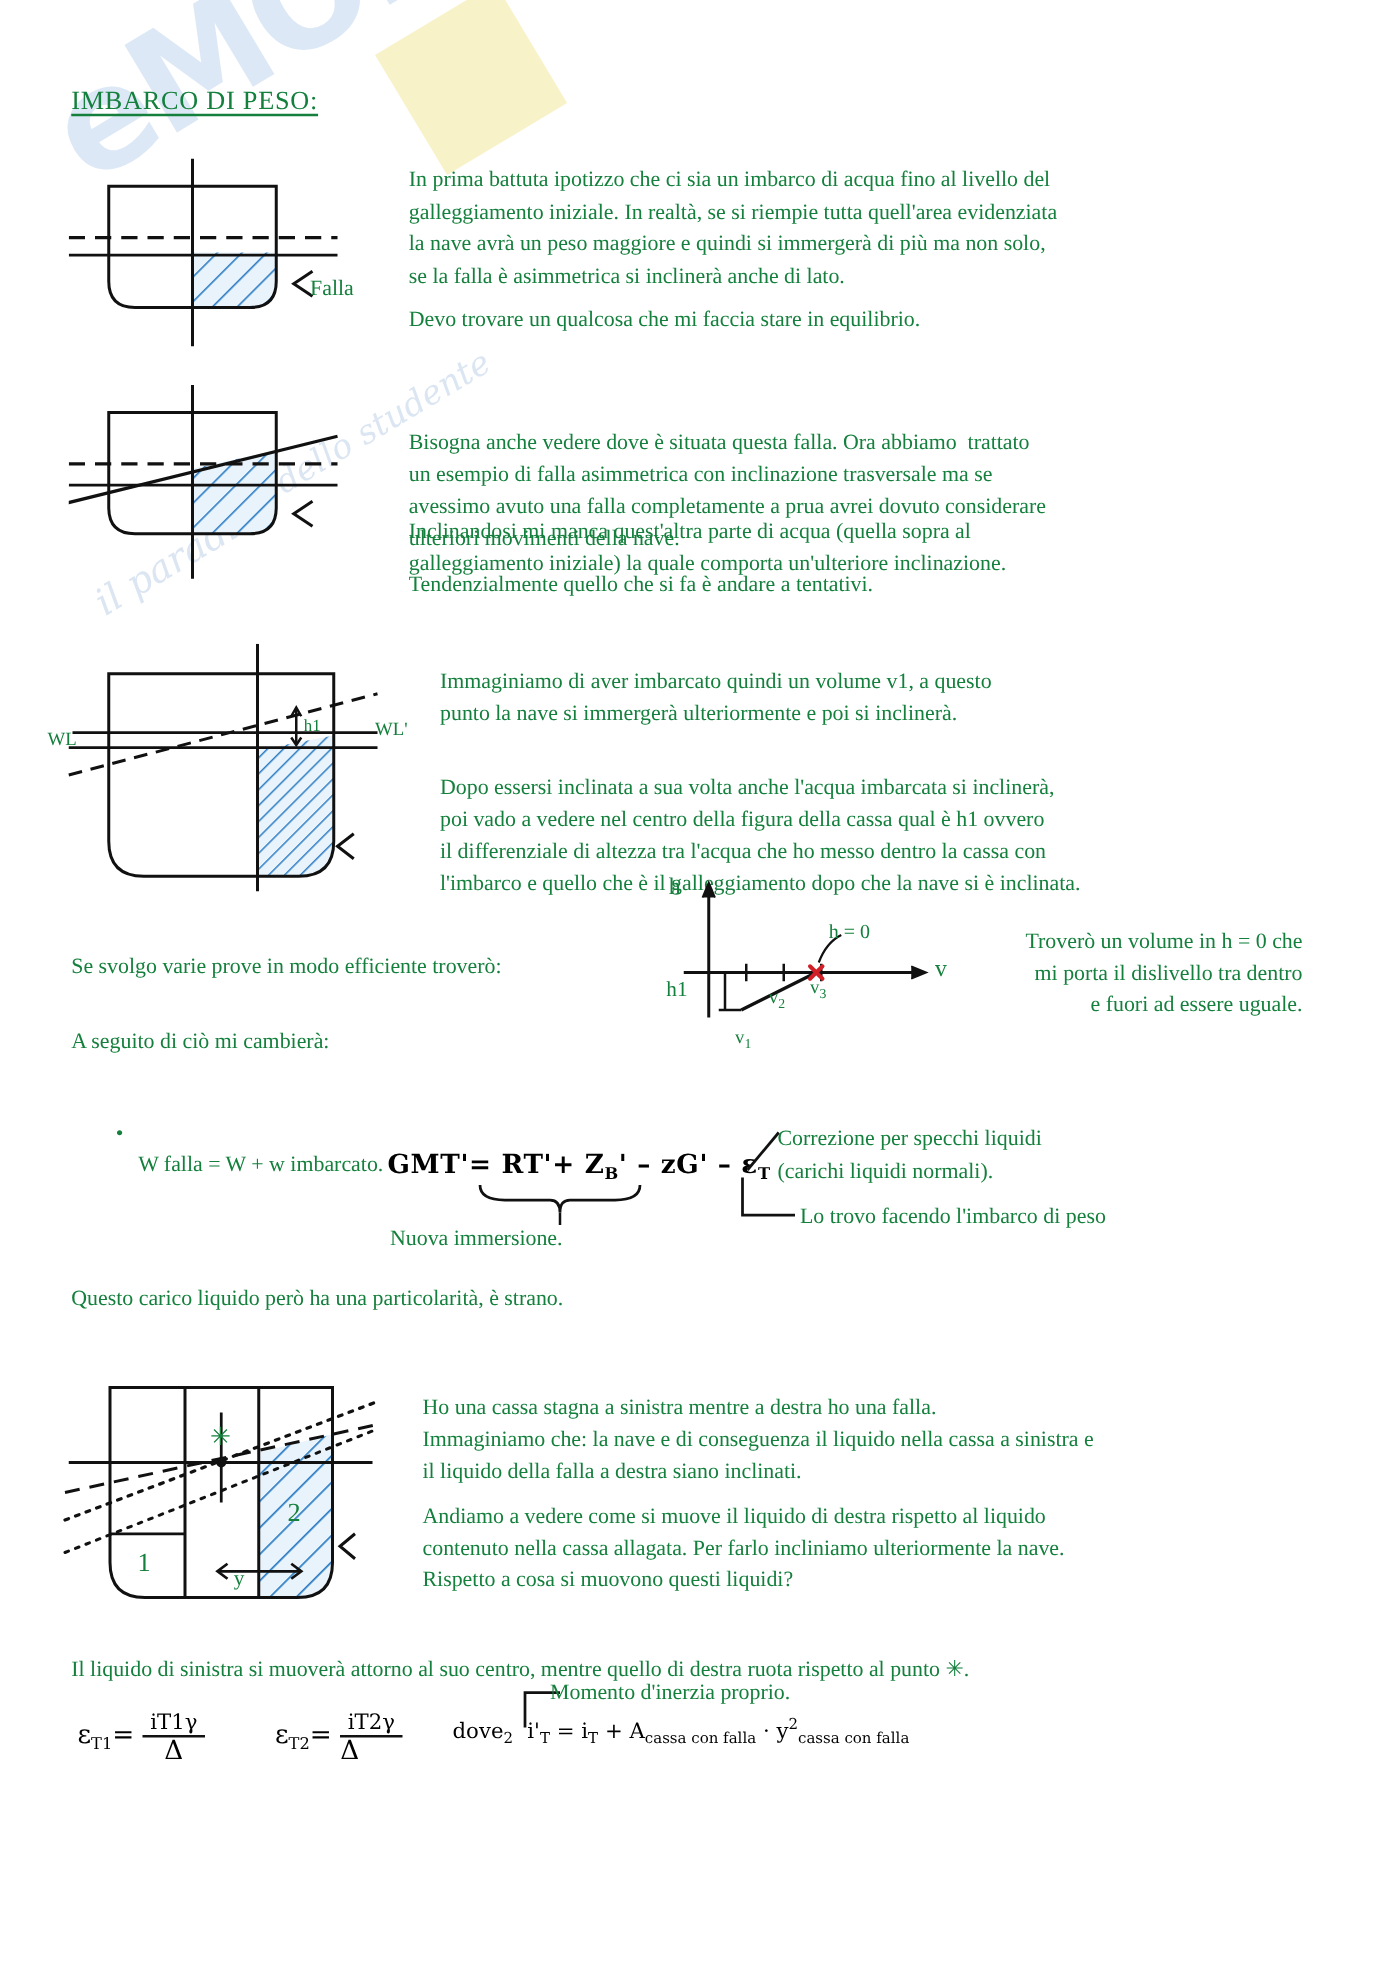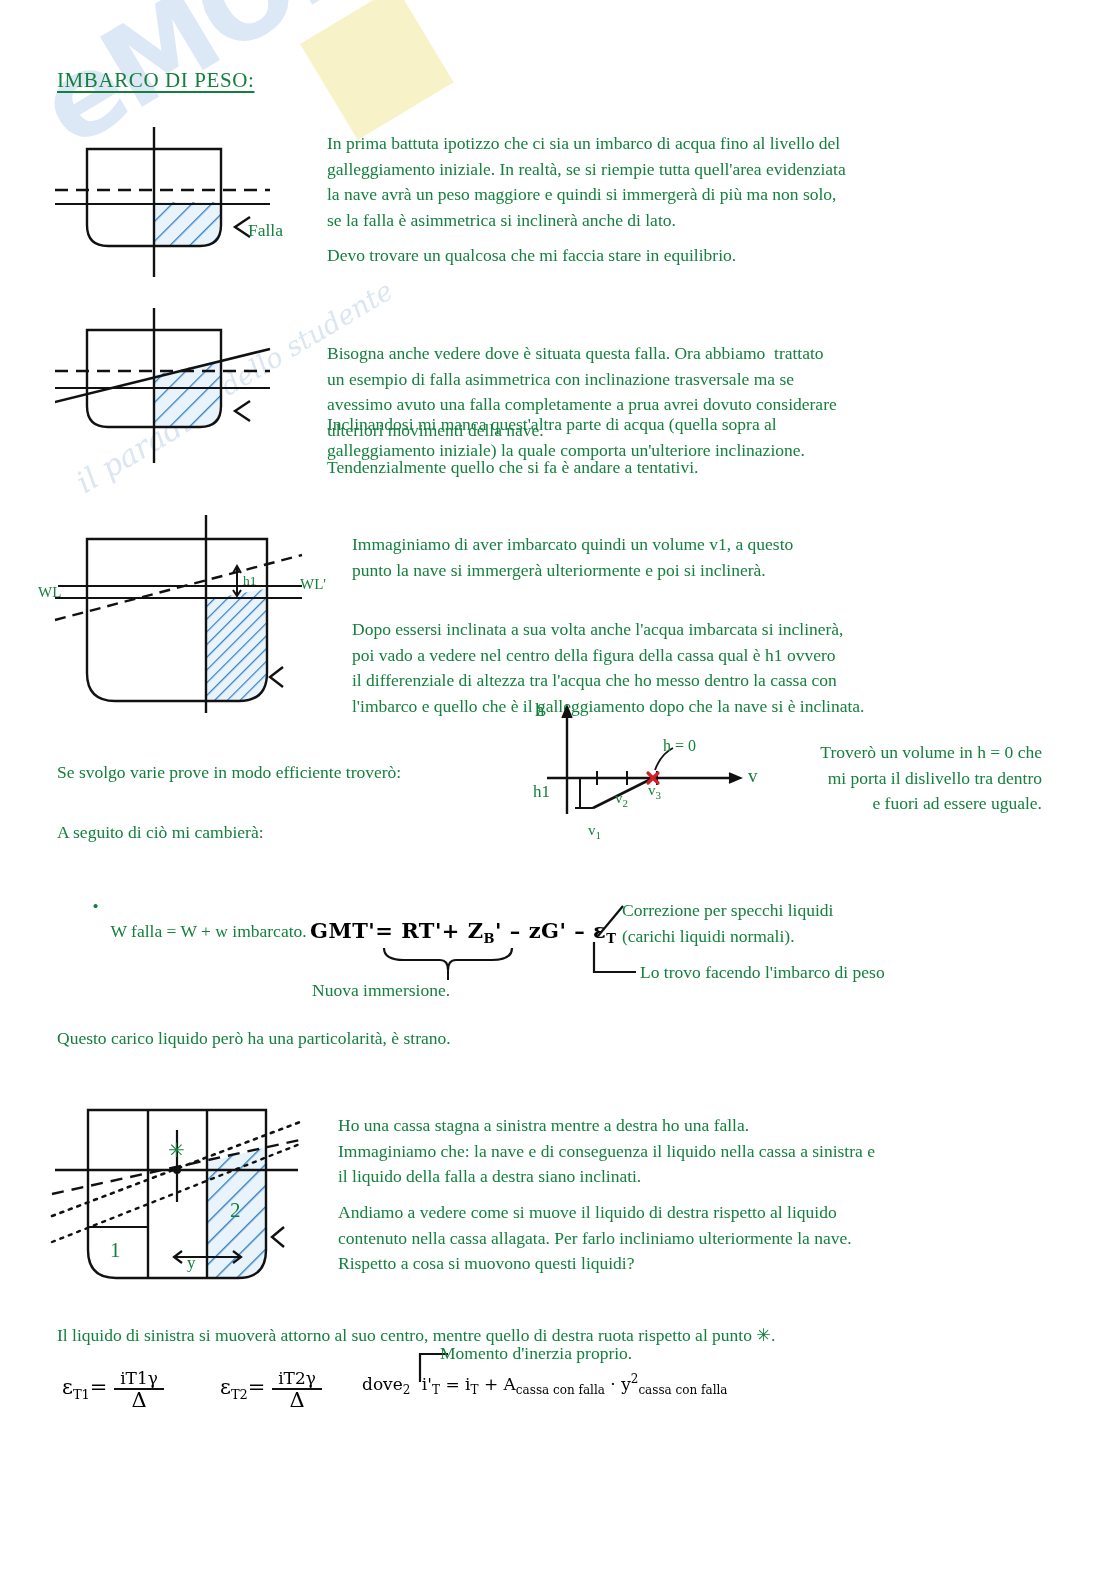--- a/index.html
+++ b/index.html
@@ -344,21 +344,21 @@
   <div class="formula" style="left:62px; top:1368px;">
     <span style="display:inline-block; vertical-align:middle;">ε<sub style="font-size:13px;">T1</sub>=</span>
     <span style="display:inline-block; vertical-align:middle; text-align:center; font-size:17px; line-height:20px;">
       <span style="display:block; border-bottom:2px solid #111; padding:0 6px;">iT1γ</span>
       <span style="display:block; font-size:21px;">Δ</span>
     </span>
   </div>
 
   <div class="formula" style="left:220px; top:1368px;">
     <span style="display:inline-block; vertical-align:middle;">ε<sub style="font-size:13px;">T2</sub>=</span>
-    <span style="display:inline-block; vertical-align:middle; text-align:center; font-size:17px; line-height:20px;">
+    <span style="display:inline-block; vertical-align:middle; font-size:17px; line-height:20px;">
       <span style="display:block; border-bottom:2px solid #111; padding:0 6px;">iT2γ</span>
       <span style="display:block; font-size:21px;">Δ</span>
     </span>
   </div>
 
   <svg class="fig" style="left:414px; top:1348px;" width="40" height="40" viewBox="0 0 40 40">
     <path d="M6 34 L6 6 L34 6" fill="none" stroke="#111" stroke-width="2.2"></path>
   </svg>
   <div class="t" style="left:440px; top:1341px;">Momento d'inerzia proprio.</div>
 

